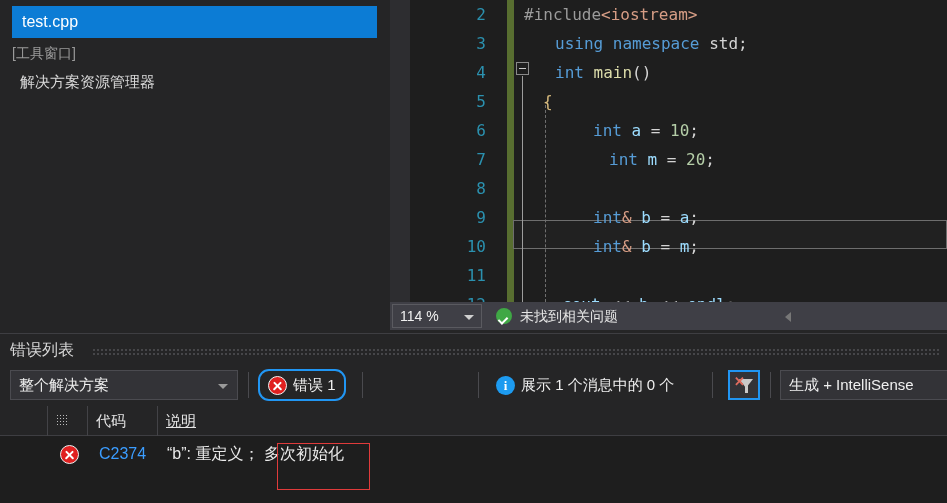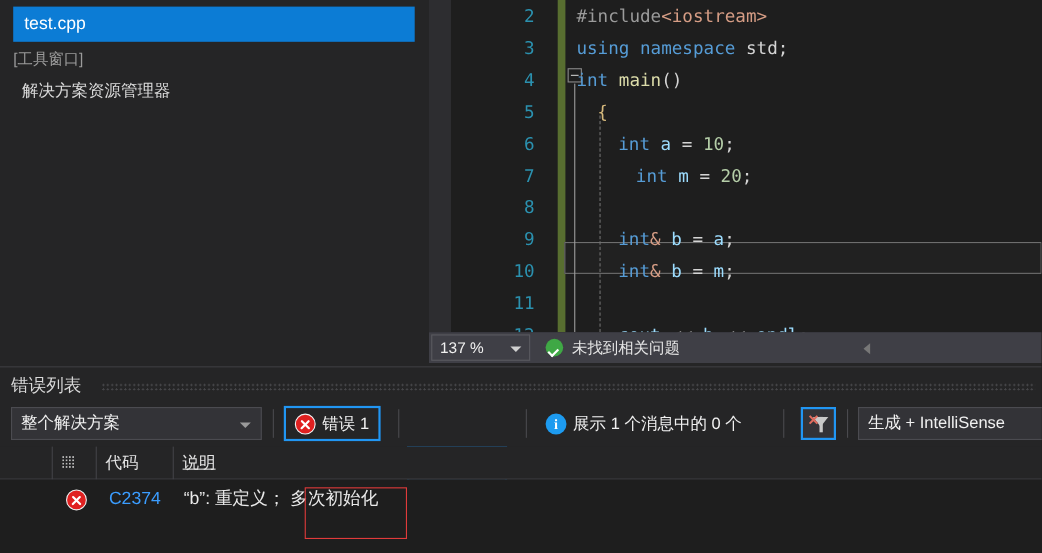--- a/index.html
+++ b/index.html
@@ -48,21 +48,21 @@
   .code-line {
     position: absolute; left: 0; width: 557px; height: 29px;
     font-family: "DejaVu Sans Mono", monospace; font-size: 16px; line-height: 29px;
     white-space: pre;
   }
   .lnum {
     position: absolute; left: 26px; width: 70px; text-align: right;
     color: #2b91af; font-family: "DejaVu Sans Mono", monospace; font-size: 16px;
   }
   .ctext { position: absolute; left: 134px; }
-  .kw  { color: #569cd6; }
+  .kw  { color: #569cd6; margin-left: 31px; }
   .fn  { color: #dcdcaa; }
   .num { color: #b5cea8; }
   .str { color: #d69d85; }
   .pun { color: #d4d4d4; }
   .idf { color: #9cdcfe; }
   .pp  { color: #9b9b9b; }
   .brc { color: #d7ba7d; }
 
   
   .fold-box {
@@ -140,21 +140,21 @@
   #scope-caret {
     position: absolute; right: 9px; top: 13px; width: 0; height: 0;
     border-left: 5px solid transparent; border-right: 5px solid transparent;
     border-top: 5px solid #9a9a9a;
   }
   .tb-sep { position: absolute; top: 6px; width: 1px; height: 26px; background: #4a4a4e; }
 
   .tb-btn {
     position: absolute; top: 3px; height: 32px;
     display: flex; align-items: center; gap: 6px; padding: 0 8px;
-    font-size: 15px; color: #f0f0f0; white-space: nowrap;
+    font-size: 15px; color: #f0f0f0; white-space: nowrap; border-radius: 11px;
   }
   .tb-btn.focused { border: 2px solid #2196f3; }
 
   .ic-error {
     width: 19px; height: 19px; border-radius: 50%; background: #e02020;
     border: 1px solid #f5f5f5; position: relative; flex: 0 0 auto;
   }
   .ic-error::before, .ic-error::after {
     content: ""; position: absolute; left: 3px; top: 8px; width: 11px; height: 2.4px;
     background: #ffffff; border-radius: 1px;
@@ -300,21 +300,21 @@
           <div class="lnum" style="top: 261px; line-height: 29px;">11</div>
           <div class="code-line" style="top: 261px;"><span class="ctext" style="left: 172px;"></span></div>
           <div class="lnum" style="top: 290px; line-height: 29px;">12</div>
           <div class="code-line" style="top: 290px;"><span class="ctext" style="left: 172px;"><span class="idf">cout</span><span class="pun"> &lt;&lt; </span><span class="idf">b</span><span class="pun"> &lt;&lt; </span><span class="idf">endl</span><span class="pun">;</span></span></div>
         </div>
 
     </div>
 
     <div id="editor-status">
       <div id="zoom-combo">
-        <span>137 %</span>
+        <span>114 %</span>
         <span id="zoom-caret"></span>
       </div>
       <div id="status-ok-icon"></div>
       <div id="status-text">未找到相关问题</div>
       <div id="status-left-caret"></div>
     </div>
   </div>
 
   <div id="errorlist">
     <div id="el-title">错误列表</div>

